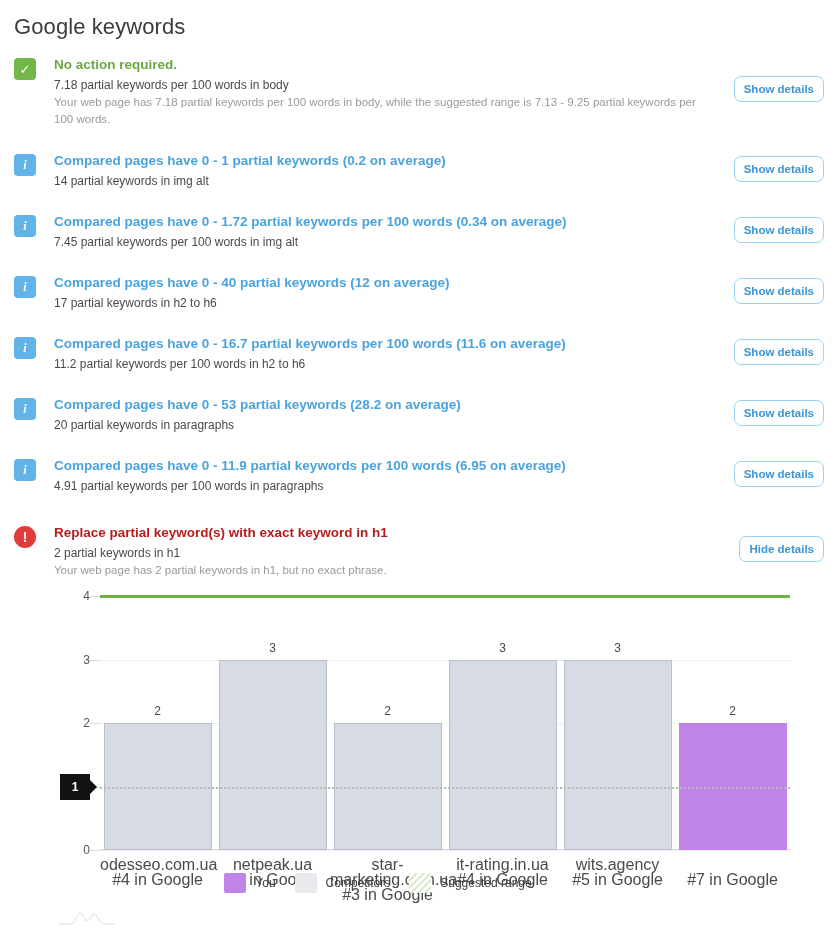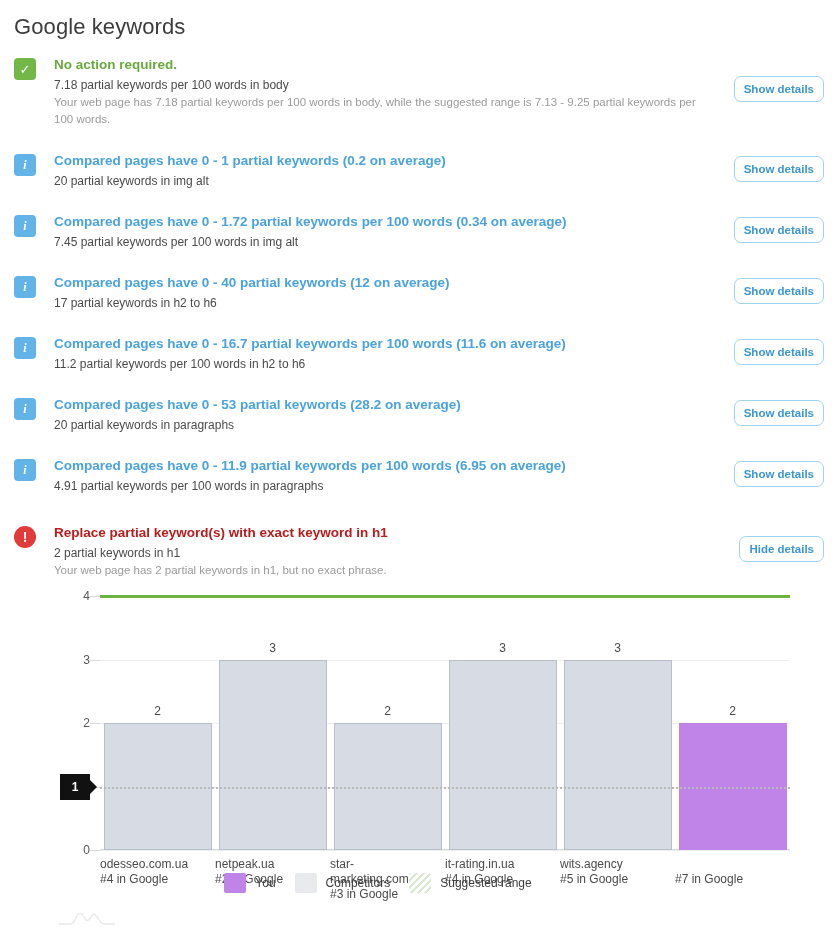--- a/index.html
+++ b/index.html
@@ -243,22 +243,22 @@
   .x-labels {
     position: absolute;
     left: 100px;
     top: 272px;
     width: 690px;
     height: 40px;
   }
   .x-label {
     position: absolute;
     top: 0;
-    text-align: left;
-    font-size: 12px;
+    text-align: center;
+    font-size: 16px;
     color: #4a4a4a;
     line-height: 15px;
   }
 
   
   .legend {
     position: absolute;
     left: 0;
     top: 288px;
     width: 756px;
@@ -315,21 +315,21 @@
       <div class="check-action">
         <button class="details-btn">Show details</button>
       </div>
     </div>
     <div class="check-row rN">
       <div class="check-icon-cell">
         <div class="icon-sq icon-info">i</div>
       </div>
       <div class="check-body">
         <div class="check-title t-info">Compared pages have 0 - 1 partial keywords (0.2 on average)</div>
-        <div class="check-sub">20 partial keywords in img alt</div>
+        <div class="check-sub">14 partial keywords in img alt</div>
       </div>
       <div class="check-action">
         <button class="details-btn">Show details</button>
       </div>
     </div>
     <div class="check-row rN">
       <div class="check-icon-cell">
         <div class="icon-sq icon-info">i</div>
       </div>
       <div class="check-body">

